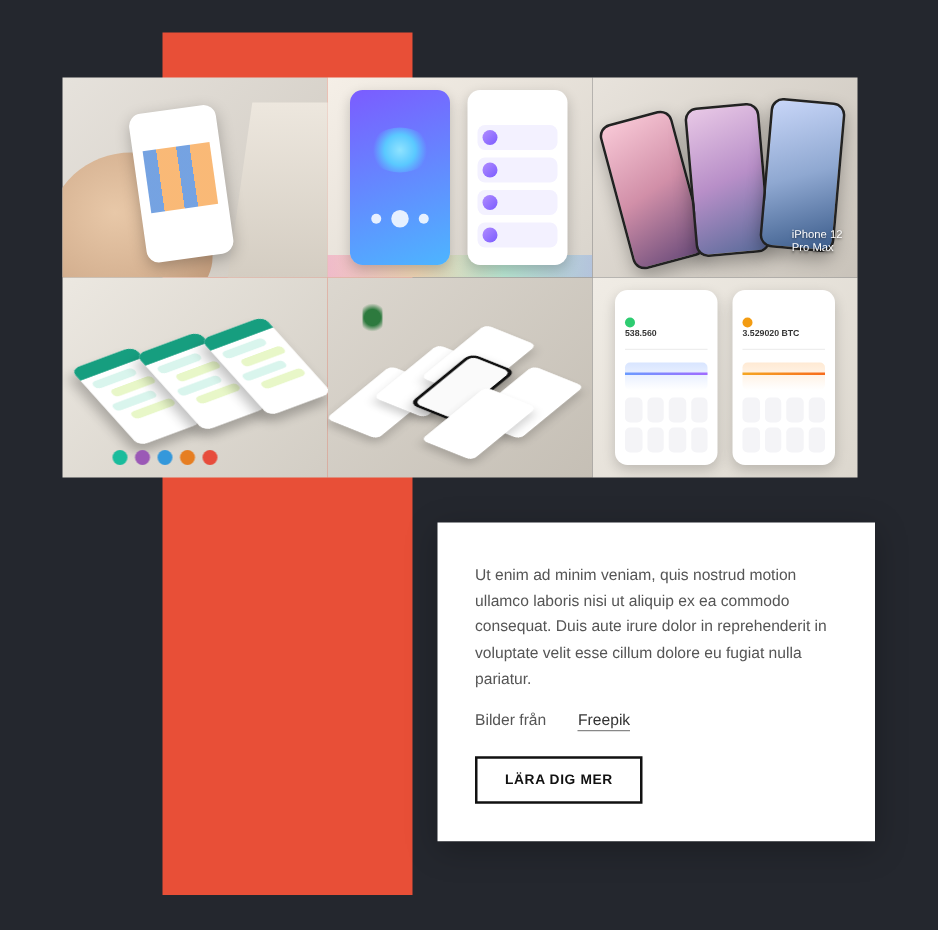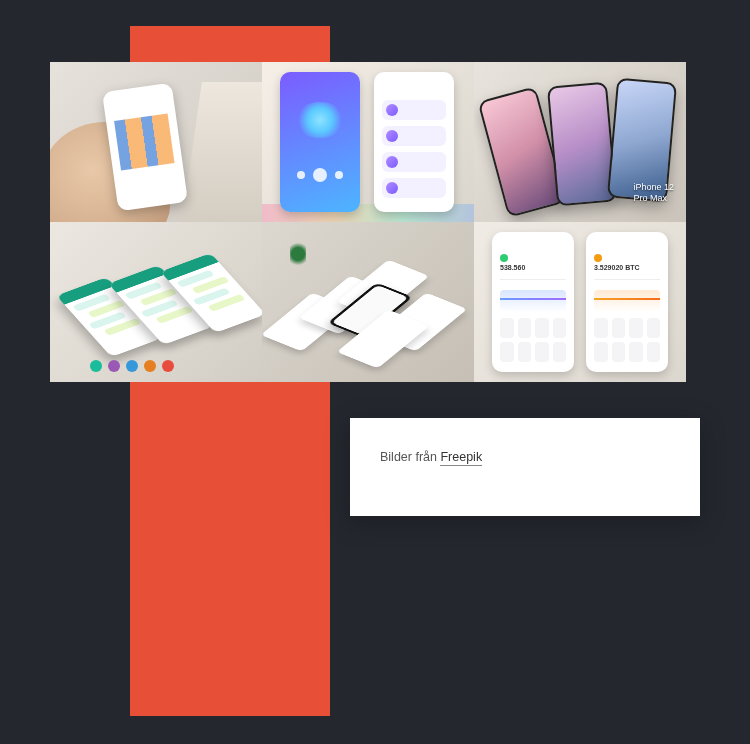--- a/index.html
+++ b/index.html
@@ -165,20 +165,21 @@
 .info-card .credit {
   font-size: 12.5px;
   color: #555;
   margin-bottom: 22px;
 }
 .info-card .credit a {
   color: #333;
   text-decoration: none;
   border-bottom: 1px solid #888;
   padding-bottom: 1px;
+  margin-left: 22px;
 }
 .info-card .btn {
   display: inline-block;
   border: 2px solid #111;
   padding: 11px 22px;
   font-size: 11px;
   font-weight: 600;
   letter-spacing: .5px;
   color: #111;
   text-decoration: none;
@@ -294,16 +295,18 @@
           <span></span>
           <span></span>
           <span></span>
         </div>
     </div>
   </div>
 
 </div>
 
 <div class="info-card">
+  <p>Ut enim ad minim veniam, quis nostrud motion ullamco laboris nisi ut aliquip ex ea commodo consequat. Duis aute irure dolor in reprehenderit in voluptate velit esse cillum dolore eu fugiat nulla pariatur.</p>
   <div class="credit">
     <span>Bilder från </span><a href="#">Freepik</a>
   </div>
+  <a href="#" class="btn">LÄRA DIG MER</a>
 </div>
 
 </body></html>

